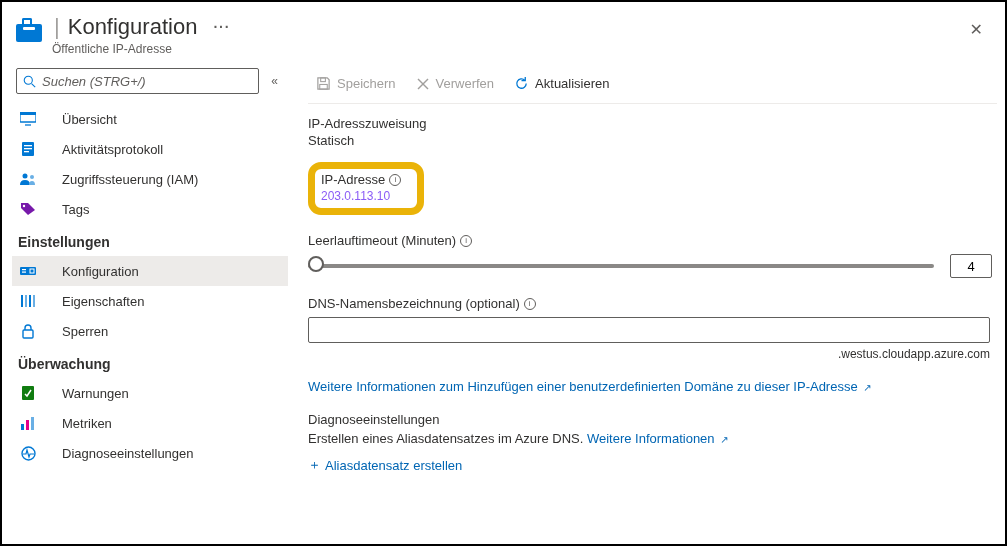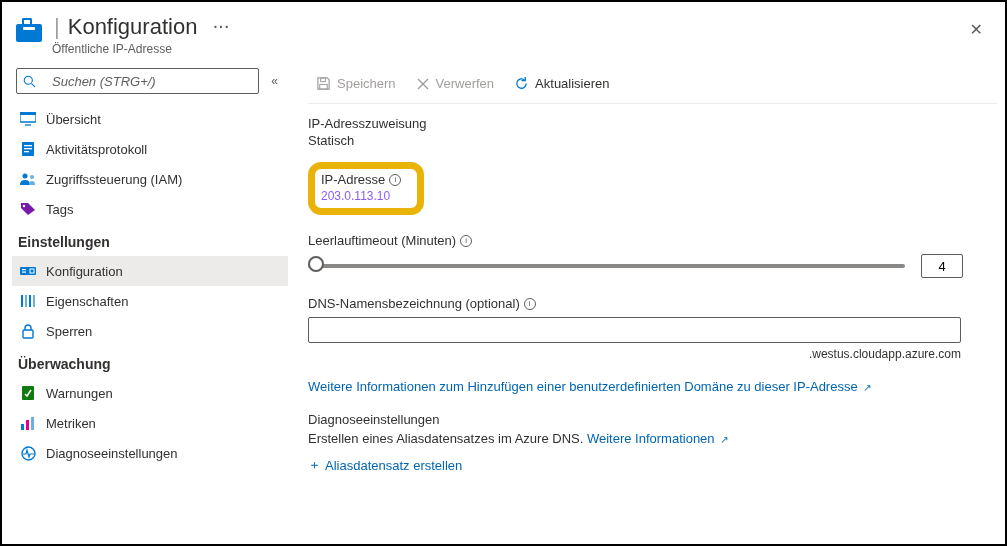--- a/index.html
+++ b/index.html
@@ -54,27 +54,27 @@
   }
   .search-row { display: flex; align-items: center; gap: 8px; padding: 4px 6px 10px 4px; }
   .search-box {
     flex: 1; display: flex; align-items: center;
     border: 1px solid #605e5c; border-radius: 2px;
     height: 26px; padding: 0 6px;
     background: #fff;
   }
   .search-box svg { flex-shrink: 0; }
   .search-box input {
-    border: none; outline: none; flex: 1; font-size: 13px; color: #8b5cf6; margin-left: 16px;
+    border: none; outline: none; flex: 1; font-size: 13px; color: #8b5cf6; margin-left: 6px;
     font-family: inherit;
   }
   .search-box input::placeholder { color: #605e5c; font-style: italic; }
   .collapse-btn { color: #605e5c; cursor: pointer; padding: 4px; font-size: 12px;}
   .nav-item {
-    display: flex; align-items: center; gap: 10px;
+    display: flex; align-items: center; gap: 26px;
     padding: 7px 8px; cursor: pointer;
     color: #323130;
     border-radius: 0;
   }
   .nav-item.selected { background: #edebe9; }
   .nav-item .ic { width: 16px; height: 16px; flex-shrink: 0; display: flex; align-items: center; justify-content: center;}
   .nav-section {
     font-size: 14px; font-weight: 600; color: #323130;
     padding: 10px 8px 6px 6px;
   }
@@ -91,21 +91,21 @@
     margin-right: 8px;
   }
   .tool-btn {
     display: flex; align-items: center; gap: 6px;
     padding: 4px 8px; cursor: pointer; color: #323130;
     font-size: 13px;
   }
   .tool-btn.disabled { color: #a19f9d; cursor: default; }
   .tool-btn svg { flex-shrink: 0; }
 
-  .field-block { margin-bottom: 18px; padding-right: 32px; }
+  .field-block { margin-bottom: 18px; padding-right: 3px; }
   .field-label { font-size: 13px; color: #323130; display: flex; align-items: center; gap: 4px;}
   .field-value-static { font-size: 13px; color: #323130; margin-top: 2px; }
   .field-value-readonly { font-size: 12px; color: #8b5cf6; margin-top: 2px; }
   .info-icon {
     display: inline-flex; width: 12px; height: 12px; border: 1px solid #605e5c; border-radius: 50%;
     align-items: center; justify-content: center; font-size: 8px; color: #605e5c;
     font-style: normal;
   }
   
   .ip-highlight { border: 3px solid #d83b01; display:inline-block; padding:3px 16px 5px 6px;}

